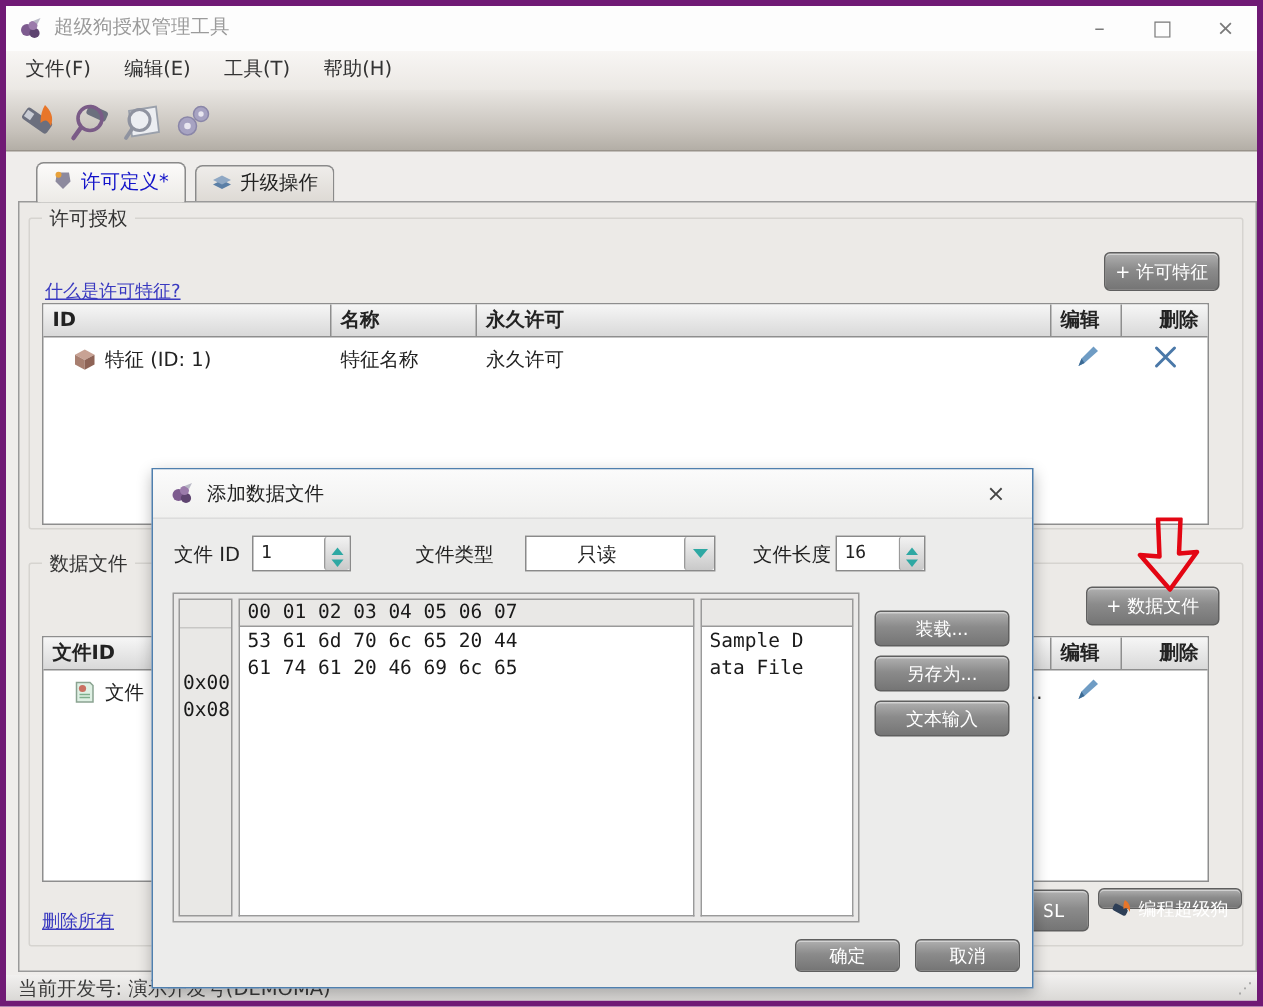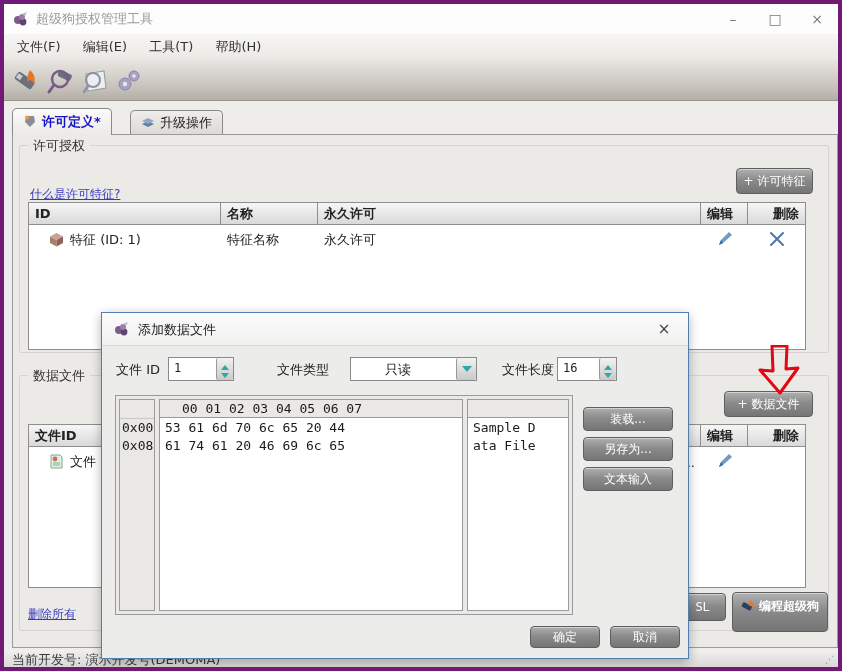--- a/index.html
+++ b/index.html
@@ -19,21 +19,21 @@
   .menu-item { display:inline-block; padding:0 9px; line-height:26px; color:#333; }
 
   
   .toolbar { position:absolute; left:0; top:56px; width:100%; height:41px; background:linear-gradient(#e8e5e1,#c6c1ba 70%,#b3aea6); border-bottom:1px solid #98928a; }
   .tool-icon { position:absolute; top:6px; width:30px; height:30px; }
 
   
   .tabbar { position:absolute; left:8px; top:104px; height:27px; }
   .tab { position:absolute; top:0; height:27px; border:1px solid #8a8a8a; border-bottom:none; border-radius:5px 5px 0 0; padding:0 10px; line-height:25px; white-space:nowrap; }
   .tab .ticon { display:inline-block; vertical-align:-2px; margin-right:5px; }
-  .tab-active { left:0; background:linear-gradient(#fcfbfa,#eceae6); font-weight:bold; z-index:3; }
+  .tab-active { left:12px; background:linear-gradient(#fcfbfa,#eceae6); font-weight:normal; z-index:3; }
   .tab-inactive { left:118px; top:2px; height:25px; background:linear-gradient(#efedea,#ddd9d4); line-height:23px; z-index:1; }
 
   
   .tabpage { position:absolute; left:8px; top:130px; width:826px; height:514px; background:#eceae7; border:1px solid #9a9a9a; z-index:2; }
 
   .groupbox { position:absolute; border:1px solid #d6d4d0; border-radius:2px; }
   .group-legend { position:absolute; top:-9px; left:8px; background:#eceae7; padding:0 5px; color:#333; }
 
   .link { color:#3939c0; text-decoration:underline; font-size:12px; cursor:pointer; }
 
@@ -72,21 +72,21 @@
   .combo { position:absolute; top:44px; height:24px; display:flex; border:1px solid #8a8a8a; background:#fff; }
   .combo-val { flex:1; padding:3px 6px; }
   .combo-btn { width:20px; background:linear-gradient(#f2f2f2,#c9c9c9); border-left:1px solid #9a9a9a; border-radius:2px; position:relative; cursor:pointer; }
   .combo-btn::after { content:""; position:absolute; left:5px; top:8px; border:5px solid transparent; border-top:6px solid #2ea8a3; }
 
   
   .hexed { position:absolute; left:13px; top:82px; width:458px; height:220px; background:#eae9e8; border:1px solid #9a9a9a; padding:3px; display:flex; gap:4px; font-family:"DejaVu Sans Mono","Liberation Mono",monospace; font-size:13px; color:#1a1a1a; }
   .hex-addr { width:36px; border:1px solid #9a9a9a; background:#e9e8e6; }
   .hex-addr .hdr-space { height:19px; border-bottom:1px solid #c8c7c5; }
   .hex-main { flex:1; display:flex; flex-direction:column; }
-  .hex-hdr { height:19px; background:#e9e8e6; border:1px solid #9a9a9a; padding:1px 22px; }
+  .hex-hdr { height:19px; background:#e9e8e6; border:1px solid #9a9a9a; padding:1px 5px; }
   .hex-body { flex:1; background:#fff; border:1px solid #9a9a9a; border-top:none; padding:1px 0; }
   .hex-line { padding:1px 5px; line-height:16px; }
   .hex-ascii { width:102px; display:flex; flex-direction:column; }
 
   .dlg-btn { height:24px; line-height:22px;margin-top:12px; }
 
   .red-arrow { position:absolute; left:752px; top:341px; z-index:5; }
 </style>
 </head>
 <body>
@@ -221,21 +221,21 @@
                 <path d="M4 15 L6 10 L8 13 Z" fill="#3c6a94"></path>
             </svg>
           </div>
           <div class="td" style="width:57px;"></div>
         </div>
       </div>
 
       <span class="link" style="position:absolute; left:8px; top:230px;">删除所有</span>
 
       <div class="btn-dark" style="left:640px; top:217px; width:66px; height:28px; line-height:26px; font-family:'DejaVu Sans Mono','Liberation Mono',monospace;">成 SL</div>
-      <div class="btn-dark" style="left:712px; top:216px; width:96px; height:40px; line-height:27px;font-weight:bold;">
+      <div class="btn-dark" style="left:712px; top:216px; width:96px; height:14px; line-height:27px;">
         <svg width="15" height="14" viewBox="0 0 15 14" style="vertical-align:-3px; margin-right:3px;">
           <rect x="1" y="5" width="10" height="5" rx="1.5" fill="#2e3f57" transform="rotate(28 6 7)"></rect>
           <path d="M9 1 C12 3 13 6 12 9 C11 6 10 6 8 7 C8 4 8 3 9 1 Z" fill="#e8762a"></path>
         </svg><span>编程超级狗</span>
       </div>
     </div>
   </div>
 
   <svg class="red-arrow" width="46" height="50" viewBox="0 0 46 50">
     <path d="M16 1 L31 1 L30 24 L42 23 L24 48 L4 25 L17 26 Z" fill="none" stroke="#e30613" stroke-width="3" stroke-linejoin="round"></path>
@@ -279,21 +279,21 @@
       <span class="spin-val">16</span>
       <div class="spin-btns">
           <div class="spin-up"></div>
           <div class="spin-dn"></div>
         </div>
     </div>
 
     <div class="hexed">
       <div class="hex-addr">
         <div class="hdr-space"></div>
-        <div class="hex-line" style="padding:1px 2px;">0x00</div>
+        <div class="hex-line" style="padding:1px 2px;margin-top:28px;">0x00</div>
         <div class="hex-line" style="padding:1px 2px;">0x08</div>
       </div>
       <div class="hex-main">
         <div class="hex-hdr">00 01 02 03 04 05 06 07</div>
         <div class="hex-body">
           <div class="hex-line">53 61 6d 70 6c 65 20 44</div>
           <div class="hex-line">61 74 61 20 46 69 6c 65</div>
         </div>
       </div>
       <div class="hex-ascii">

